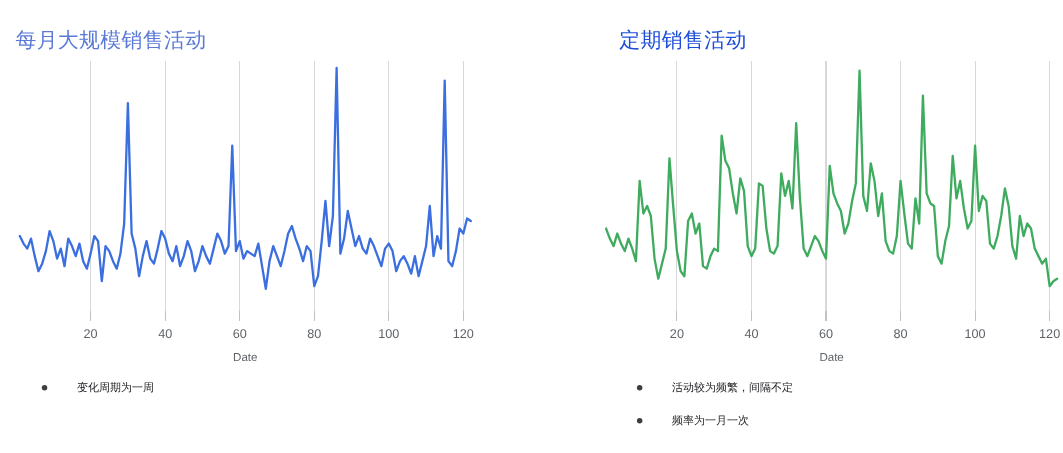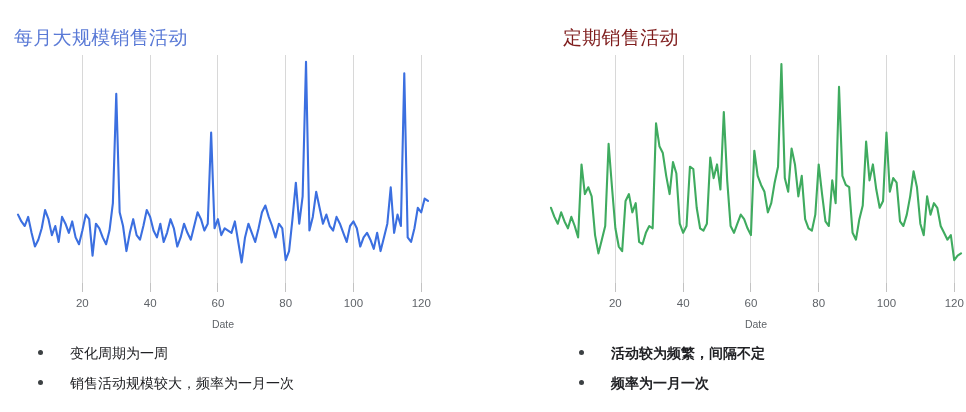--- a/index.html
+++ b/index.html
@@ -33,21 +33,21 @@
   .panel-title {
     position: absolute;
     top: 9px;
     font-size: 19px;
     font-weight: 400;
     letter-spacing: 0.3px;
     line-height: 26px;
     white-space: nowrap;
   }
   .panel-left .panel-title  { left: 14px; color: #5a7ad6; }
-  .panel-right .panel-title { left: 80px; color: #7f1d1d; }
+  .panel-right .panel-title { left: 80px; color: #1d4ed8; }
 
   .chart-wrap {
     position: absolute;
     top: 45px;
     width: 430px;
     height: 285px;
     text-align: center;
   }
   .panel-left .chart-wrap  { left: 4px; }
   .panel-right .chart-wrap { left: 54px; }
@@ -89,26 +89,26 @@
   }
 
   .bullets {
     position: absolute;
     top: 338px;
     list-style: none;
     margin: 0;
     padding: 0;
   }
   .panel-left .bullets  { left: 30px; }
-  .panel-right .bullets { left: 88px; font-weight: bold; }
+  .panel-right .bullets { left: 88px; }
 
   .bullet-item {
     position: relative;
     padding-left: 40px;
-    font-size: 14px;
+    font-size: 10px;
     line-height: 30px;
     color: #202124;
     white-space: nowrap;
   }
   .bullet-dot {
     position: absolute;
     left: 8px;
     top: 12px;
     width: 5px;
     height: 5px;
@@ -144,21 +144,20 @@
           <line x1="349.4545454545455" y1="238" x2="349.4545454545455" y2="247" class="tickmark"></line>
           <text x="349.4545454545455" y="262" class="tick-label">100</text>
           <line x1="417.22314049586777" y1="238" x2="417.22314049586777" y2="247" class="tickmark"></line>
           <text x="417.22314049586777" y="262" class="tick-label">120</text>
           <text x="219" y="283" class="axis-title">Date</text>
         </svg>
     </div>
 
     <ul class="bullets" id="bullets-0">
         <li class="bullet-item"><span class="bullet-dot"></span><span>变化周期为一周</span></li>
-        <li class="bullet-item"><span class="bullet-dot"></span><span>销售活动规模较大，频率为一月一次</span></li>
       </ul>
   </section>
 
   <section class="panel panel-right">
     <h2 class="panel-title">定期销售活动</h2>
 
     <div class="chart-wrap">
       <svg class="chart-svg" id="chart-1" viewBox="0 0 430 285">
           <line x1="78.3801652892562" y1="10" x2="78.3801652892562" y2="238" class="gridline"></line>
           <line x1="146.1487603305785" y1="10" x2="146.1487603305785" y2="238" class="gridline"></line>

